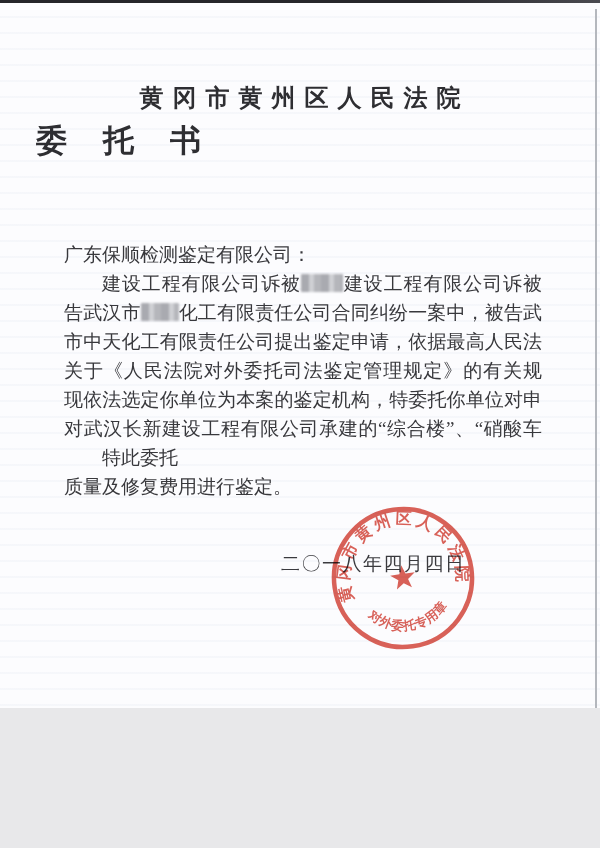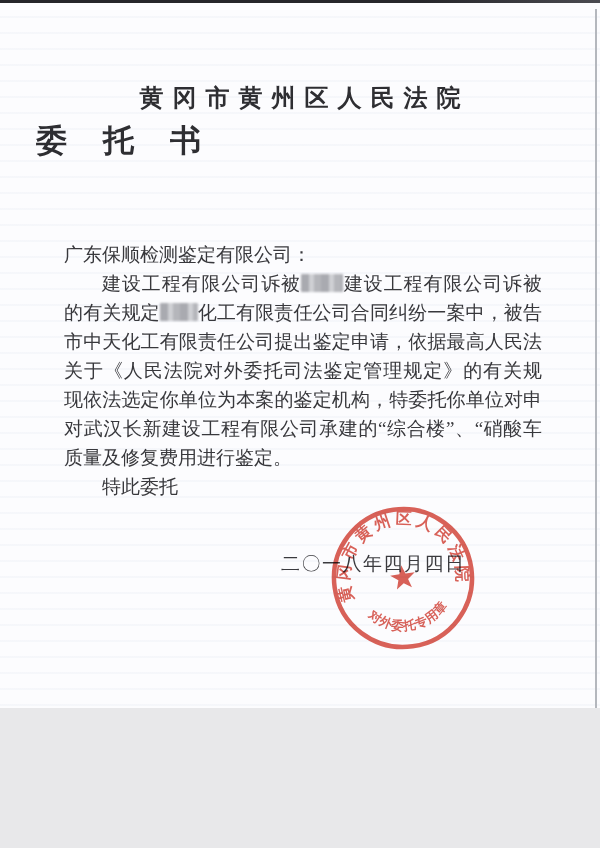--- a/index.html
+++ b/index.html
@@ -94,29 +94,29 @@
   <div class="right-edge"></div>
 
   <div class="court-name">黄冈市黄州区人民法院</div>
   <div class="doc-title">委托书</div>
 
   <div class="body-block">
     <div class="bline">广东保顺检测鉴定有限公司：</div>
 
     <div class="bline j indent"><span>建设工程有限公司诉被</span><span class="censor w1"></span><span>建设工程有限公司诉被</span></div>
 
-    <div class="bline j"><span>的有关规定</span><span class="censor w2"></span><span>化工有限责任公司合同纠纷一案中，被告武汉</span></div>
+    <div class="bline j"><span>告武汉市</span><span class="censor w2"></span><span>化工有限责任公司合同纠纷一案中，被告武汉</span></div>
 
     <div class="bline j">市中天化工有限责任公司提出鉴定申请，依据最高人民法院</div>
     <div class="bline j">关于《人民法院对外委托司法鉴定管理规定》的有关规定，</div>
     <div class="bline j">现依法选定你单位为本案的鉴定机构，特委托你单位对申请</div>
     <div class="bline j">对武汉长新建设工程有限公司承建的“综合楼”、“硝酸车间”</div>
+    <div class="bline closing">特此委托</div>
+
     <div class="bline">质量及修复费用进行鉴定。</div>
-
-    <div class="bline closing">特此委托</div>
   </div>
 
   <div class="date-line">二〇一八年四月四日</div>
 
   <div class="seal">
     <svg viewBox="0 0 150 150">
       <circle class="seal-ring" cx="75" cy="75" r="69"></circle>
       <path id="sealTopArc" d="M 22.84 88.97 A 54 54 0 1 1 127.16 88.97" fill="none"></path>
       <path id="sealBottomArc" d="M 35.2 108.4 A 52 52 0 0 0 114.8 108.4" fill="none"></path>
       <text class="seal-arc-text"><textPath href="#sealTopArc" startOffset="50%" text-anchor="middle">黄冈市黄州区人民法院</textPath></text>

